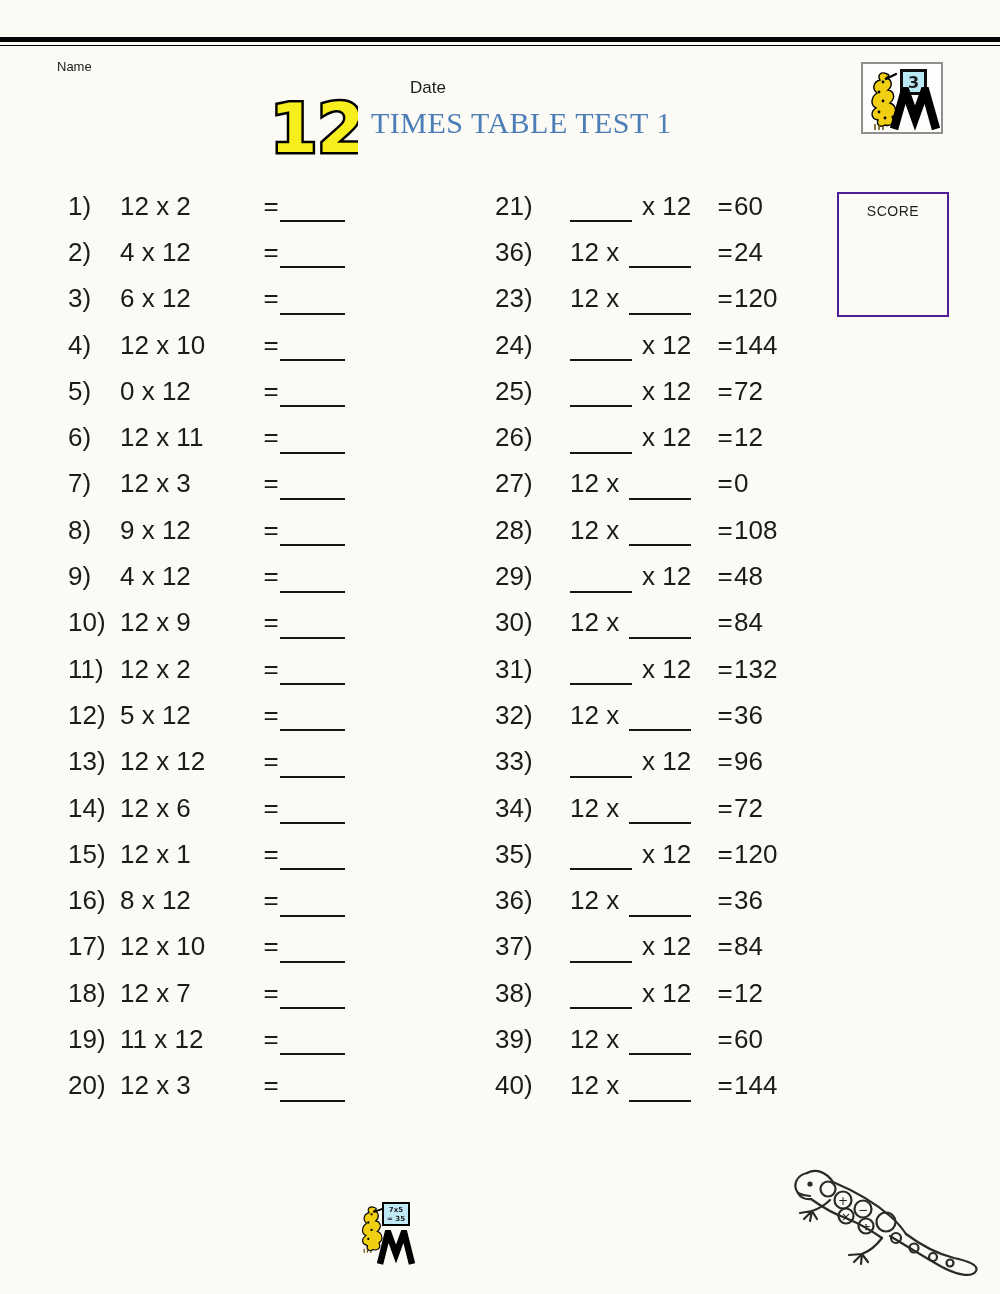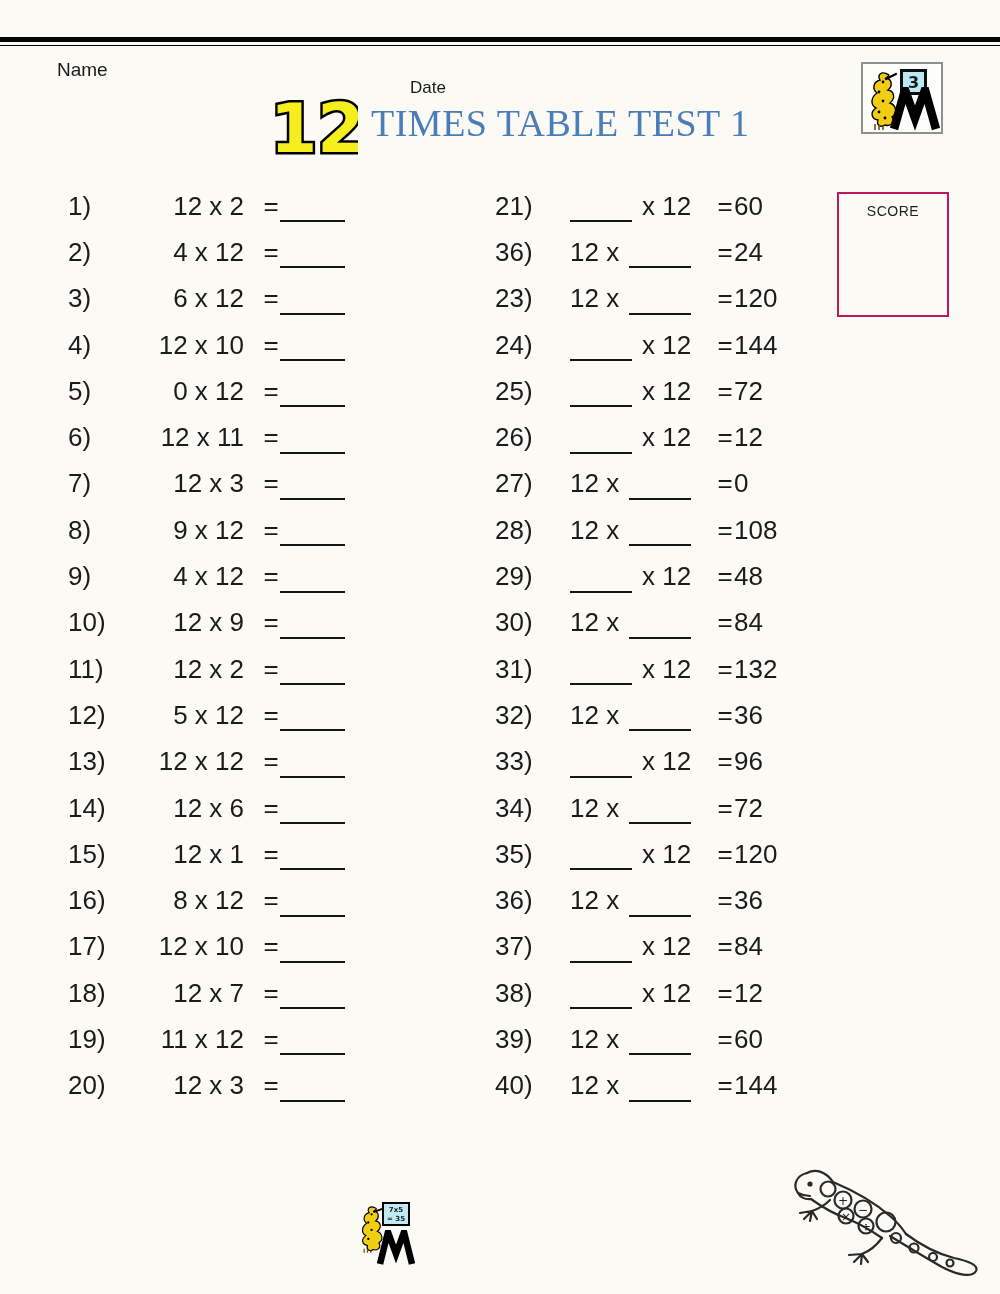--- a/index.html
+++ b/index.html
@@ -3,51 +3,51 @@
 <meta charset="utf-8">
 <style>
   html,body{margin:0;padding:0;}
   .page{position:relative;width:1000px;height:1294px;background:#fbfaf4;
         font-family:"Liberation Sans",sans-serif;color:#1b1b1b;overflow:hidden;}
 
   
   .rule-thick{position:absolute;left:0;top:37px;width:1000px;height:5px;background:#060606;}
   .rule-thin{position:absolute;left:0;top:44.5px;width:1000px;height:1.5px;background:#060606;}
 
-  .name-label{position:absolute;left:57px;top:59px;font-size:19px;}
+  .name-label{position:absolute;left:57px;top:59px;font-size:13px;}
   .date-label{position:absolute;left:410px;top:59px;font-size:17px;margin-top:19px;}
 
   
   .title{position:absolute;left:266px;top:90px;height:76px;display:flex;align-items:center;gap:13px;}
-  .title-text{font-family:"Liberation Serif",serif;font-size:38px;color:#4b7db8;
+  .title-text{font-family:"Liberation Serif",serif;font-size:30px;color:#4b7db8;
               letter-spacing:.5px;position:relative;top:-5px;white-space:nowrap;}
 
   
   .logo-box{position:absolute;left:861px;top:62px;width:82px;height:72px;background:#fdfdfc;
             border:2px solid #8f8f8f;box-sizing:border-box;}
   .logo-board{position:absolute;left:37px;top:5px;width:27px;height:26px;background:#b9e9f5;
               border:3px solid #0d0d0d;box-sizing:border-box;display:flex;align-items:center;
               justify-content:center;font-size:16px;font-weight:bold;
               font-family:"DejaVu Sans",sans-serif;}
   .logo-m-svg{position:absolute;right:1px;bottom:1px;}
   .logo-sal-svg{position:absolute;left:1px;top:3px;}
 
   
   .score-box{position:absolute;left:837px;top:192px;width:112px;height:125px;
-             border:2px solid #be185d;box-sizing:border-box;}
+             border:2px solid #4c1d95;box-sizing:border-box;}
   .score-label{margin-top:9px;text-align:center;font-size:14px;letter-spacing:.5px;color:#1f1f1f;}
 
   
   .col{position:absolute;top:183px;}
   .col-left{left:68px;}
   .col-right{left:495px;}
   .prob-row{display:flex;align-items:center;height:46.3px;font-size:26px;}
   .pnum{width:52px;}
   .pnum-r{width:75px;}
-  .pexpr{width:124px;text-align:right;white-space:pre;}
+  .pexpr{width:124px;text-align:left;white-space:pre;}
   .pexpr-r{width:130px;display:flex;align-items:center;}
   .rtext{white-space:pre;}
   .ml{margin-left:10px;text-align:center;}
   .peq{margin-left:18px;width:18px;text-align:center;}
   .peq-r{margin-left:16px;}
   .pans{}
   .blank{display:inline-block;width:65px;height:30px;border-bottom:2.5px solid #151515;}
   .blank-r{display:inline-block;width:62px;height:30px;border-bottom:2.5px solid #151515;}
 
   

